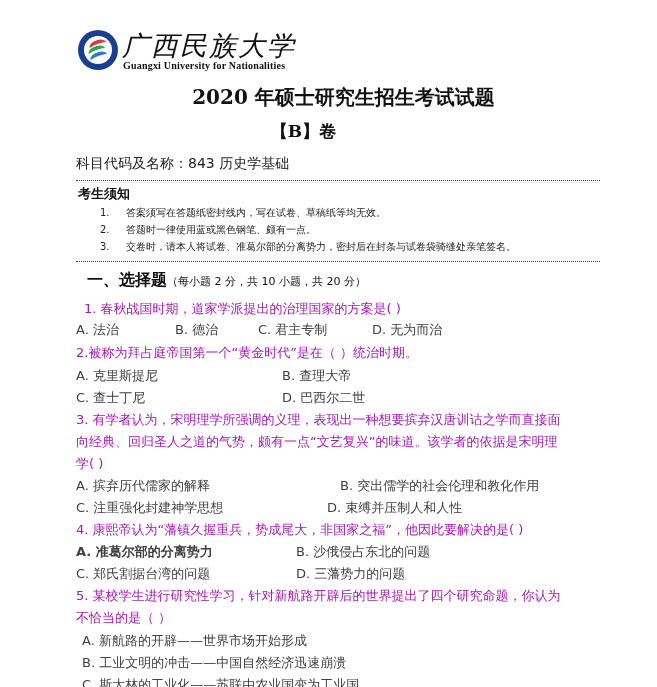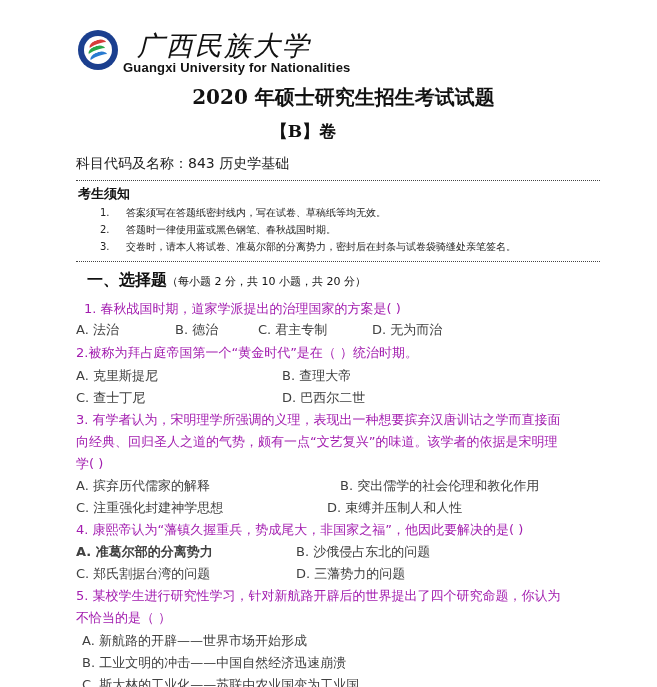--- a/index.html
+++ b/index.html
@@ -3,22 +3,22 @@
 <meta charset="utf-8">
 <style>
   html, body { margin:0; padding:0; background:#ffffff; }
   body { width:657px; height:687px; position:relative; overflow:hidden; color:#111; font-family:"DejaVu Serif", serif; }
   .abs { position:absolute; white-space:nowrap; }
   .logo { left:78px; top:30px; width:40px; height:40px; border-radius:50%; background:#1b3f8f; }
   .logo-inner { position:absolute; left:6px; top:6px; width:28px; height:28px; border-radius:50%; background:#fff; overflow:hidden; }
   .logo-inner .s1 { position:absolute; left:5px; top:4px; width:18px; height:7px; border-radius:50%; border-top:4px solid #d83b3b; transform:rotate(-20deg); }
   .logo-inner .s2 { position:absolute; left:4px; top:10px; width:18px; height:7px; border-radius:50%; border-top:4px solid #2aa84a; transform:rotate(-20deg); }
   .logo-inner .s3 { position:absolute; left:6px; top:16px; width:18px; height:7px; border-radius:50%; border-top:4px solid #2a7bd1; transform:rotate(-20deg); }
-  .brand-cn { left:122px; top:28px; font-size:27px; font-family:"DejaVu Serif", serif; font-style:italic; letter-spacing:2px; color:#111;margin-left:15px; }
-  .brand-en { left:123px; top:60px; font-size:13px; font-weight:bold; font-family:Liberation Sans, sans-serif; letter-spacing:0.2px;text-align:right; }
+  .brand-cn { left:122px; top:28px; font-size:27px; font-family:"DejaVu Serif", serif; font-style:italic; letter-spacing:2px; color:#111; }
+  .brand-en { left:123px; top:60px; font-size:10px; font-weight:bold; font-family:Liberation Serif, serif; letter-spacing:0.2px;text-align:right; }
   .title { left:0; width:657px; top:84px; text-align:center; font-size:20px; font-weight:bold; font-family:"DejaVu Serif", serif;padding-left:15px; }
   .subtitle { left:0; width:607px; top:120px; text-align:center; font-size:17px; font-weight:bold; }
   .subject { left:76px; top:155px; font-size:14px; font-family:"DejaVu Sans", sans-serif; color:#222; }
   .dotted { left:76px; width:524px; height:0; border-top:1px dotted #444; }
   .notice-title { left:78px; top:185px; font-size:13px; font-weight:bold; font-family:Liberation Serif, serif; }
   .notice-item { font-size:10px; font-family:"DejaVu Sans", sans-serif; color:#222; }
   .notice-num { display:inline-block; width:26px; }
   .section { left:87px; top:270px; font-size:16px; font-weight:bold; font-family:"DejaVu Sans", sans-serif; }
   .section .note { font-size:11px; font-weight:normal; }
   .q { font-size:13px; font-family:"DejaVu Sans", sans-serif; color:#a21caf; }
@@ -41,21 +41,21 @@
 <div class="abs subtitle">【B】卷</div>
 <div class="abs subject">科目代码及名称：843  历史学基础</div>
 
 <div class="abs dotted" style="top:180px;"></div>
 
 <div class="abs notice-title">考生须知</div>
 <div class="abs notice-item" style="left:100px; top:206px;">
   <span class="notice-num">1.</span><span>答案须写在答题纸密封线内，写在试卷、草稿纸等均无效。</span>
 </div>
 <div class="abs notice-item" style="left:100px; top:223px;">
-  <span class="notice-num">2.</span><span>答题时一律使用蓝或黑色钢笔、春秋战国时期。</span>
+  <span class="notice-num">2.</span><span>答题时一律使用蓝或黑色钢笔、颇有一点。</span>
 </div>
 <div class="abs notice-item" style="left:100px; top:240px;">
   <span class="notice-num">3.</span><span>交卷时，请本人将试卷、准葛尔部的分离势力，密封后在封条与试卷袋骑缝处亲笔签名。</span>
 </div>
 
 <div class="abs dotted" style="top:261px;"></div>
 
 <div class="abs section">
   <span>一、选择题</span><span class="note">（每小题 2 分，共 10 小题，共 20 分）</span>
 </div>

